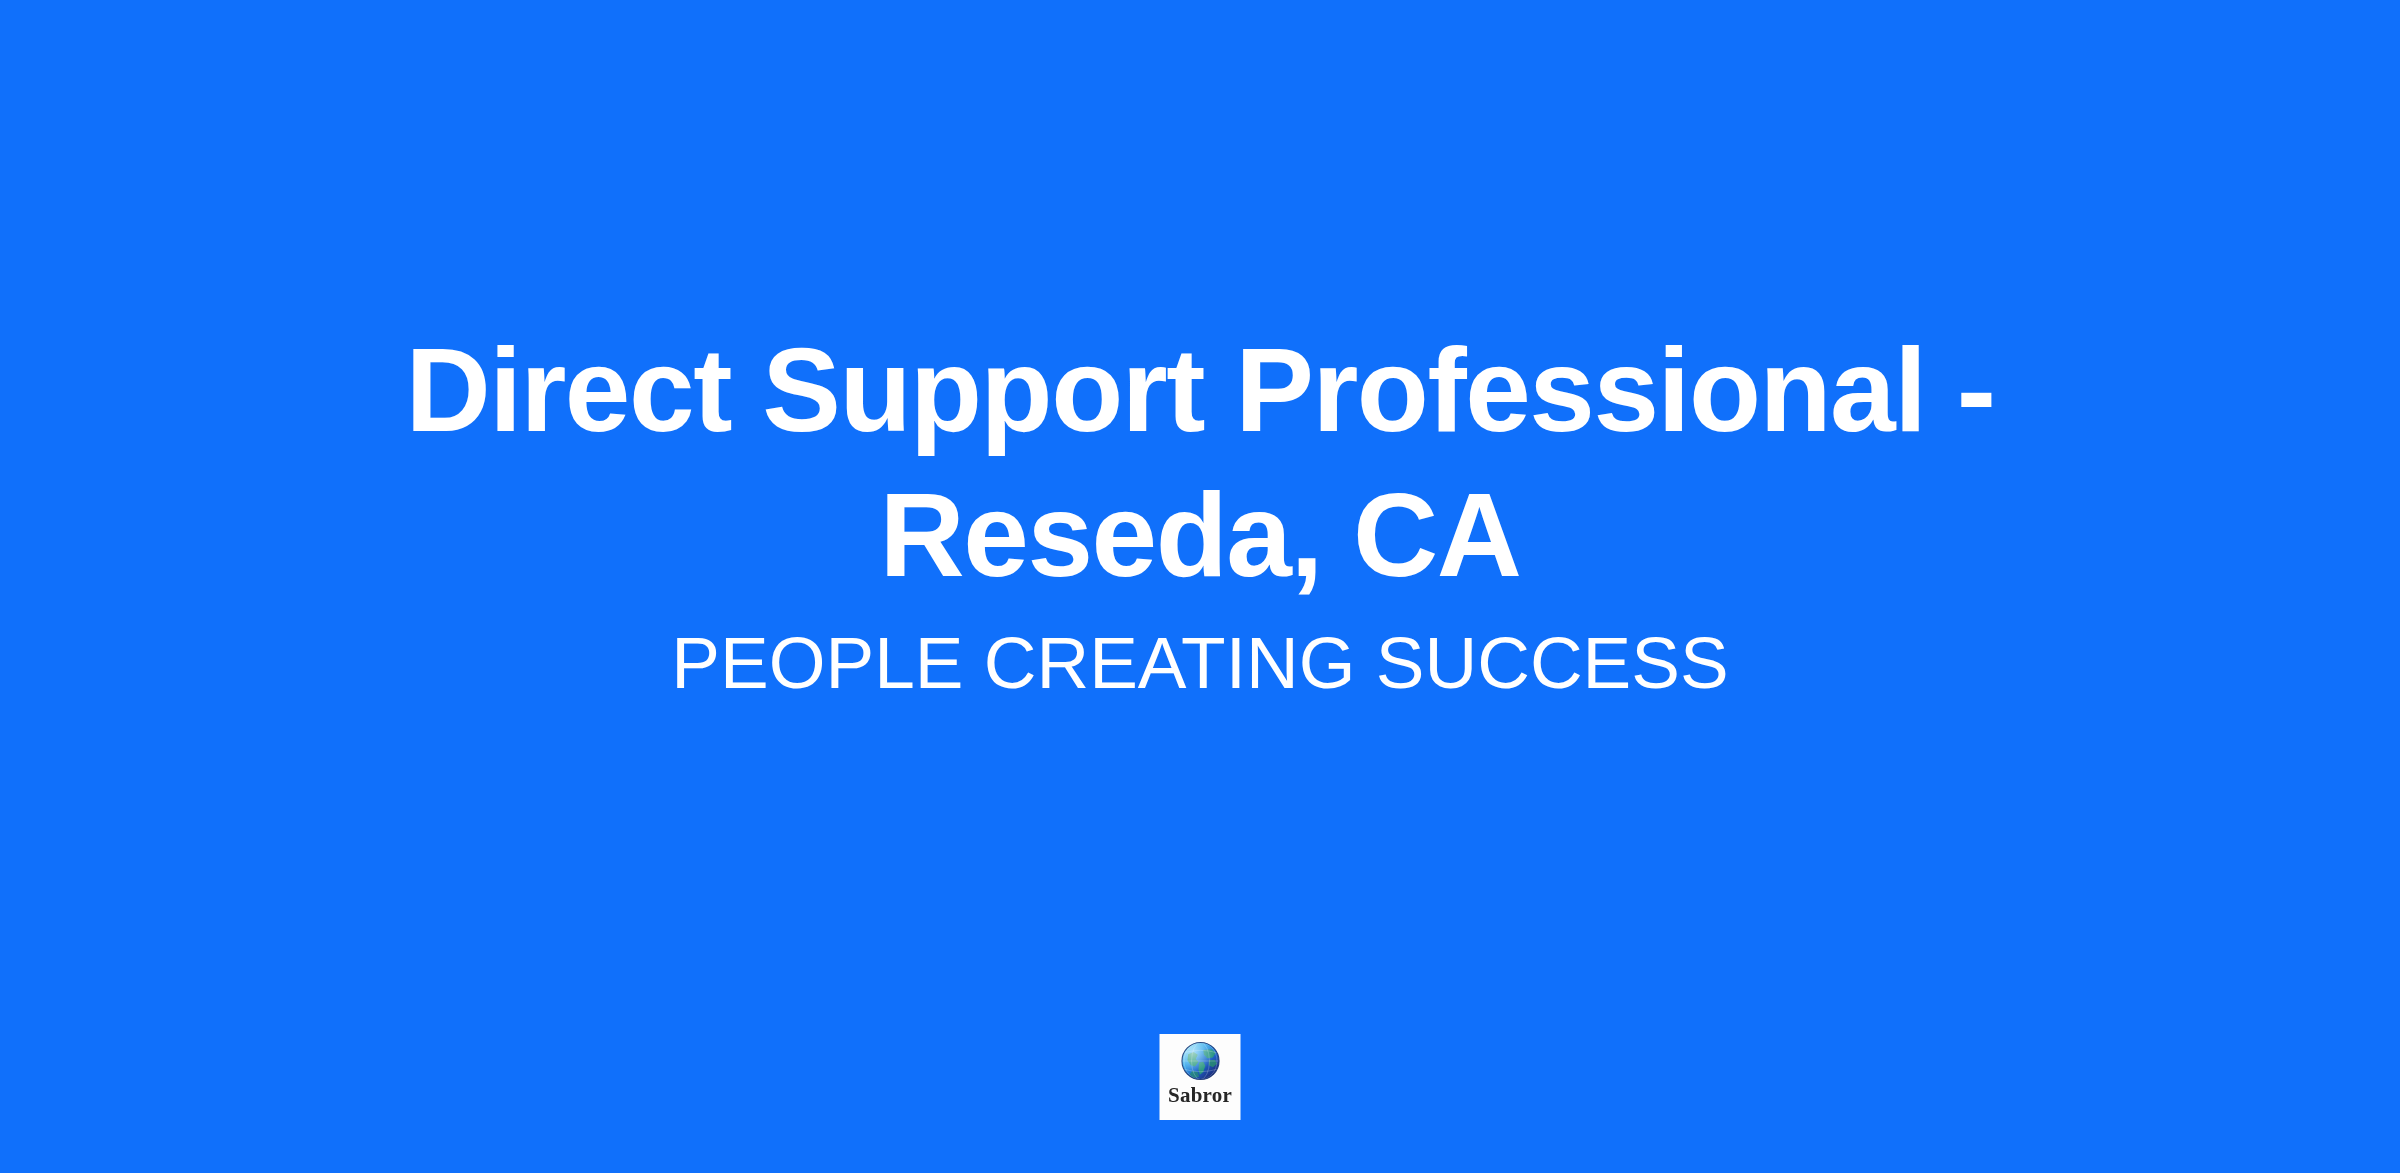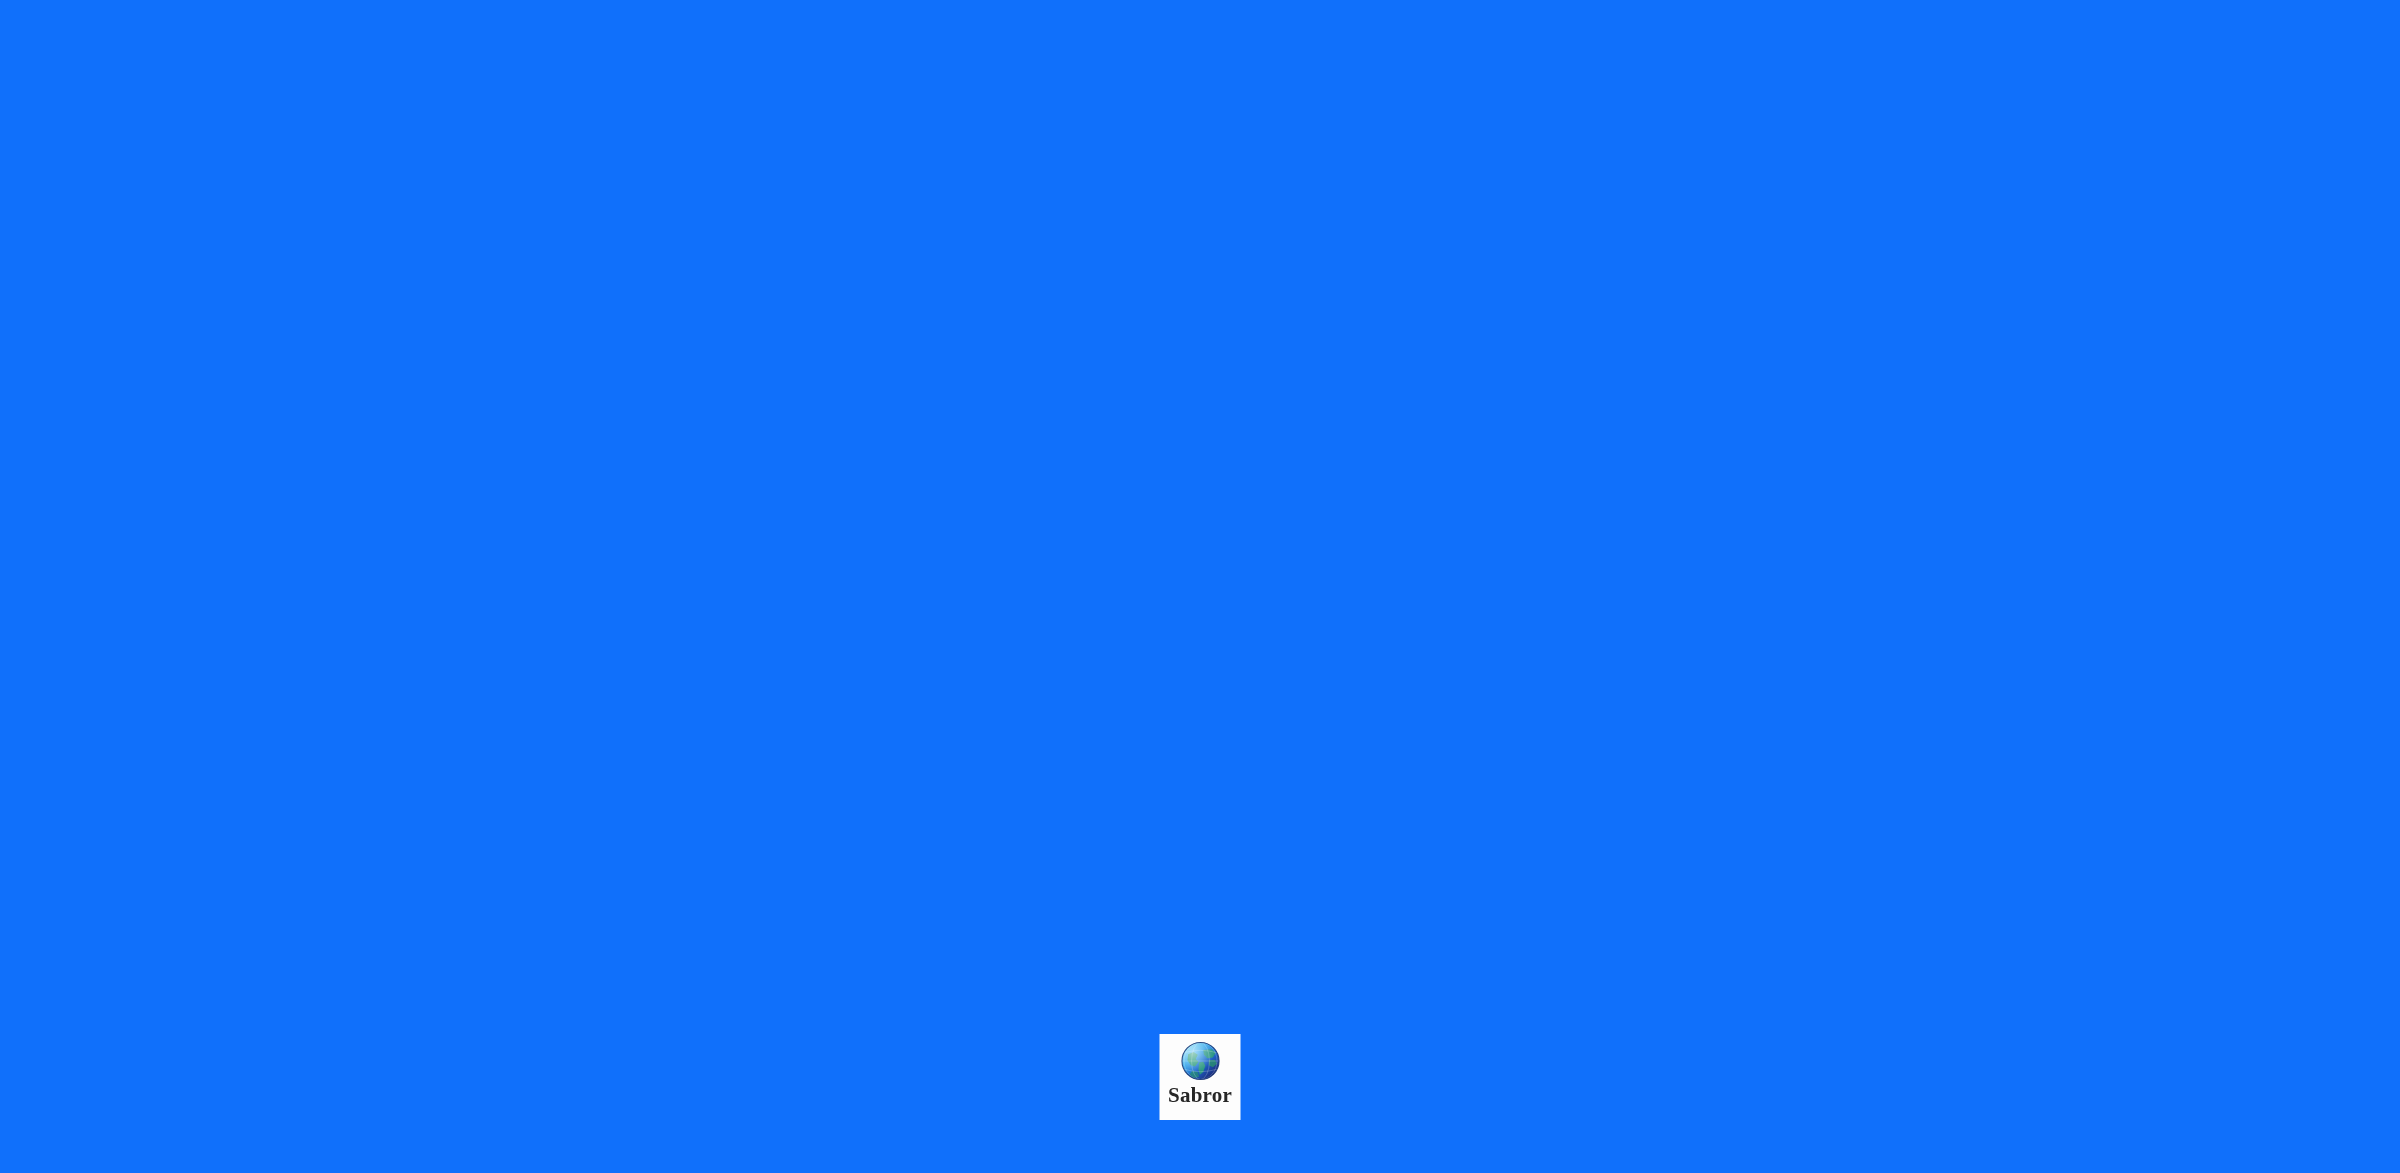--- a/index.html
+++ b/index.html
@@ -98,20 +98,24 @@
     letter-spacing: 0.2px;
     margin-top: 1px;
     white-space: nowrap;
   }
 </style>
 </head>
 <body>
 
 <div class="share-card">
 
+  <div class="text-block">
+    <h1 class="job-title">Direct Support Professional - Reseda, CA</h1>
+    <div class="company-name">PEOPLE CREATING SUCCESS</div>
+  </div>
 
   <div class="logo-wrap">
     <svg class="logo-globe" viewBox="0 0 64 64" aria-hidden="true">
       <defs>
         <linearGradient id="globeGrad" x1="0.12" y1="0.08" x2="0.92" y2="0.95">
           <stop offset="0%" stop-color="#6fd6f7"></stop>
           <stop offset="30%" stop-color="#35a9ec"></stop>
           <stop offset="62%" stop-color="#1d5fc4"></stop>
           <stop offset="100%" stop-color="#1b1b63"></stop>
         </linearGradient>

